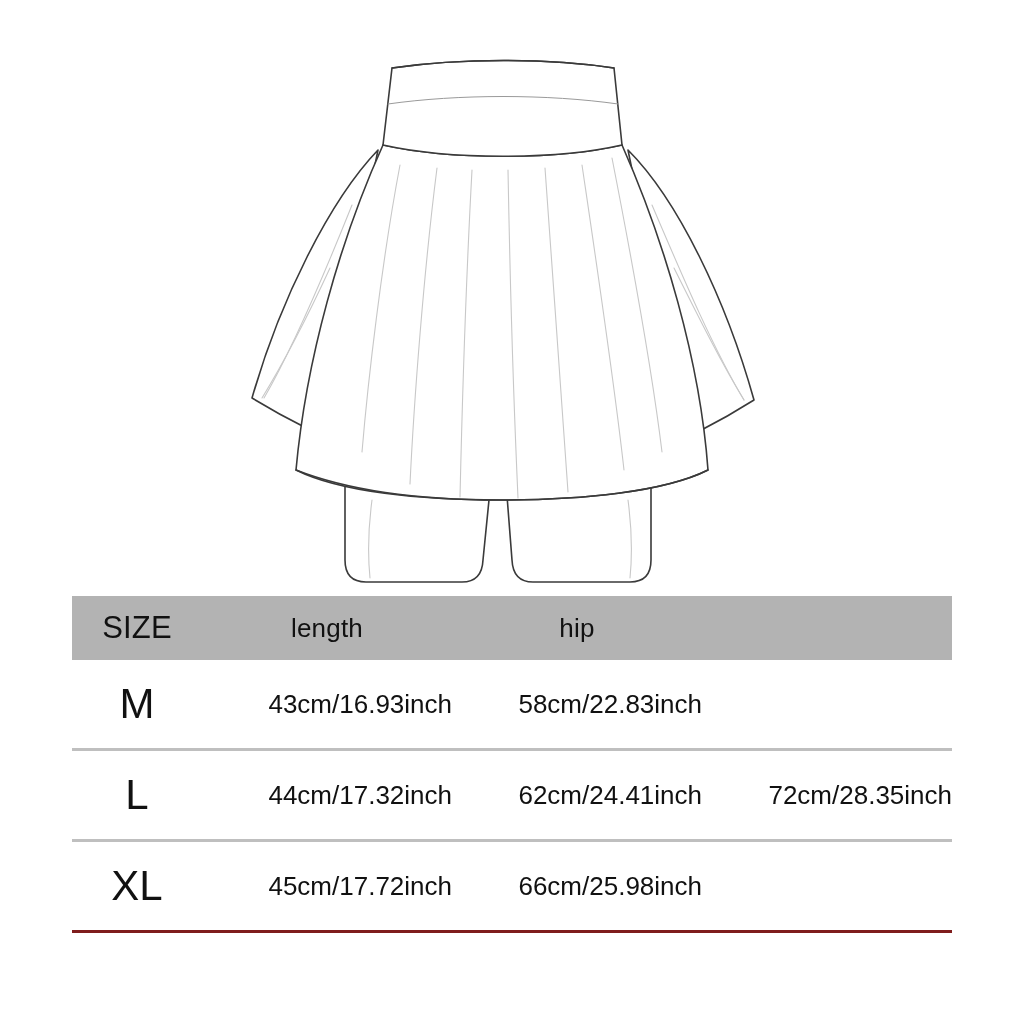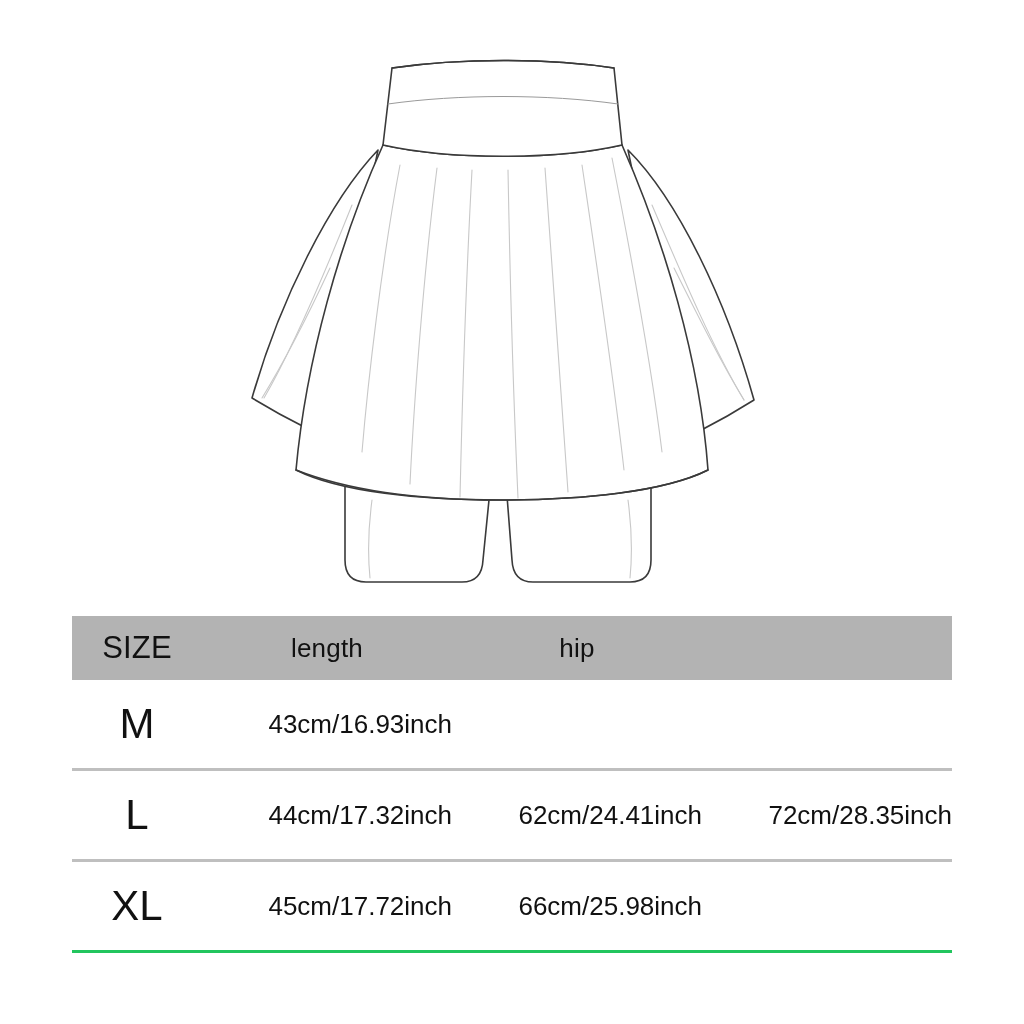--- a/index.html
+++ b/index.html
@@ -27,21 +27,21 @@
   .illustration svg {
     display: block;
     width: 1024px;
     height: 615px;
   }
 
   
   .size-table {
     position: absolute;
     left: 72px;
-    top: 616px;
+    top: 596px;
     width: 880px;
   }
 
   .table-header {
     background: #b3b3b3;
     height: 64px;
     display: grid;
     grid-template-columns: 130px 250px 250px 250px;
     align-items: center;
   }
@@ -64,21 +64,21 @@
   .table-row .size-cell {
     font-size: 42px;
     text-align: center;
     line-height: 1;
   }
   .table-row .val {
     font-size: 26px;
     text-align: right;
     white-space: nowrap;
   }
-  .table-row.last { border-bottom: 3px solid #22c55e; }
+  .table-row.last { border-bottom: 3px solid #7f1d1d; }
 </style>
 </head>
 <body>
 
 <div class="illustration">
   <svg viewBox="0 0 1024 615" xmlns="http://www.w3.org/2000/svg">
     <g fill="#ffffff" stroke="#3a3a3a" stroke-width="1.6" stroke-linejoin="round" stroke-linecap="round">
 
       <path d="M345,430 L345,560 Q345,582 366,582 L462,582 Q482,582 483,560 L492,470 L505,470
                L512,560 Q513,582 533,582 L630,582 Q651,582 651,560 L651,430 Z" fill="#ffffff"></path>
@@ -133,20 +133,21 @@
 
   <div class="table-header">
     <div class="th first">SIZE</div>
     <div class="th">length</div>
     <div class="th">hip</div>
   </div>
 
   <div class="table-row">
     <div class="size-cell">M</div>
     <div class="val">43cm/16.93inch</div>
+    <div class="val">58cm/22.83inch</div>
   </div>
 
   <div class="table-row">
     <div class="size-cell">L</div>
     <div class="val">44cm/17.32inch</div>
     <div class="val">62cm/24.41inch</div>
     <div class="val">72cm/28.35inch</div>
   </div>
 
   <div class="table-row last">

